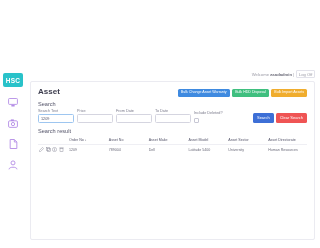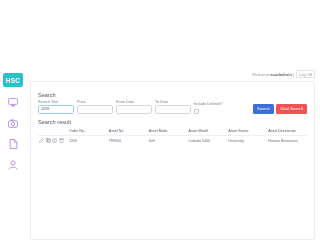--- a/index.html
+++ b/index.html
@@ -257,20 +257,28 @@
 
   <div id="topbar">
     <span id="welcome">
       <span>Welcome </span><b>asadadmin</b><span> | </span>
     </span>
     <a id="logoff" href="#">Log Off</a>
   </div>
 
   <div id="panel">
 
+    <div id="panel-head">
+      <div id="page-title">Asset</div>
+      <div id="bulk-actions">
+        <button class="bulk-btn bulk-blue">Bulk Change Asset Warranty</button>
+        <button class="bulk-btn bulk-green">Bulk HDD Disposal</button>
+        <button class="bulk-btn bulk-orange">Bulk Import Assets</button>
+      </div>
+    </div>
 
     <div id="search-label">Search</div>
 
     <div id="search-form">
 
       <div class="field">
         <span class="field-label">Search Text</span>
         <input class="field-input f-searchtext" type="text" value="1209" style="">
       </div>
 

